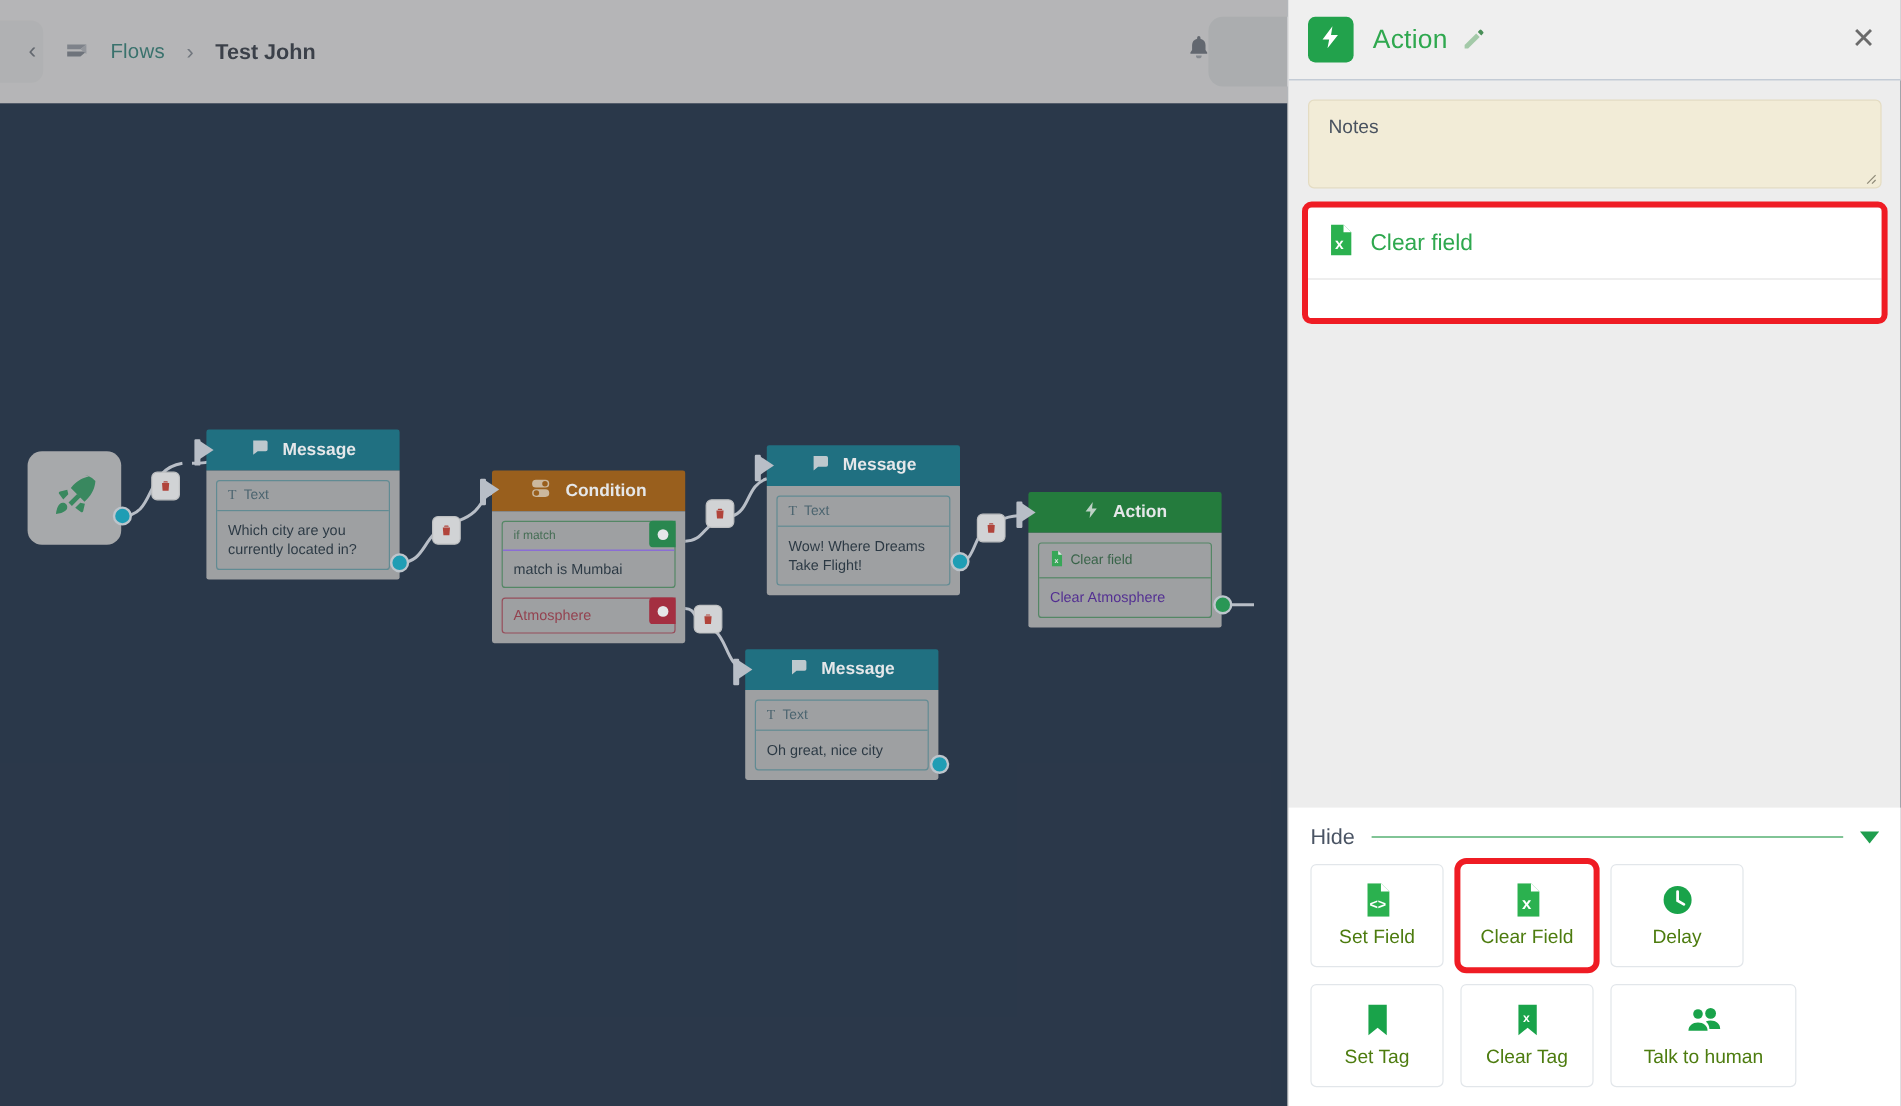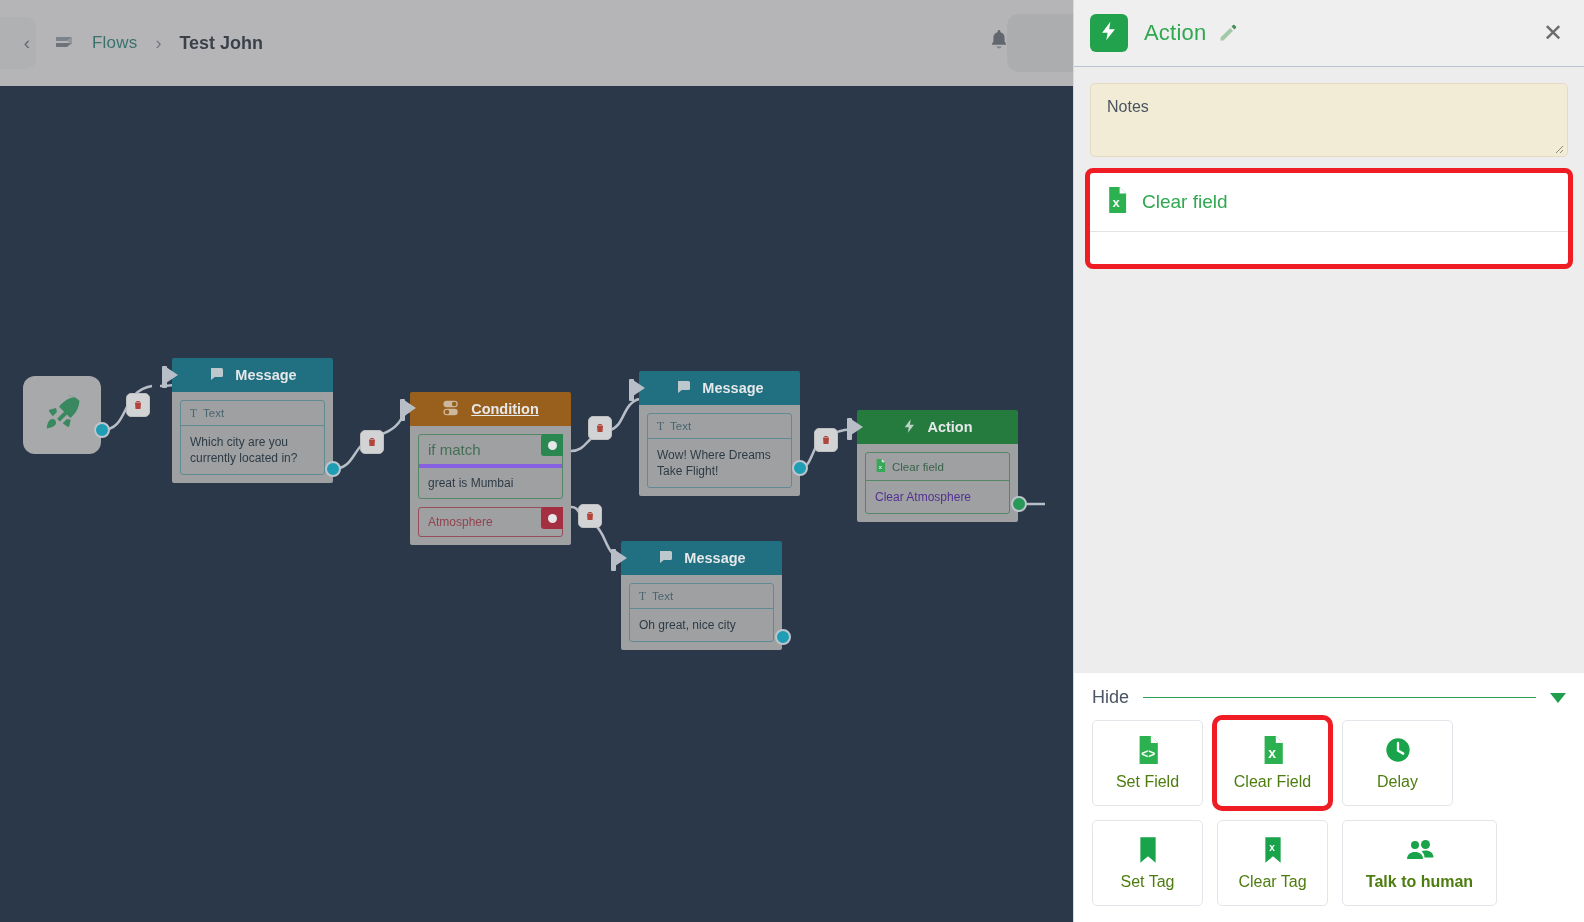--- a/index.html
+++ b/index.html
@@ -79,21 +79,21 @@
     border: 1px solid #5f8f96; border-radius: 3px; background: transparent;
   }
   .field-label {
     font-size: 11.5px; color: #44606b; padding: 6px 9px;
     border-bottom: 1px solid #5f8f96; display: flex; align-items: center; gap: 6px;
   }
   .field-value {
     font-size: 12px; color: #1d2b36; padding: 8px 9px; line-height: 1.35;
   }
   .node-head.message { background: #0f6e80; }
-  .node-head.condition { background: #a35a07; text-decoration: underline; }
+  .node-head.condition { background: #a35a07; }
   .node-head.action { background: #147c2e; }
 
   .port {
     position: absolute; width: 16px; height: 16px; border-radius: 50%;
     background: #0ea5bf; border: 2px solid #cfd6dc;
   }
   .port.out-green { background: #1a9e4b; border-color:#cfd6dc; }
   .arrow-in {
     position: absolute; width: 0; height: 0;
     border-top: 8px solid transparent; border-bottom: 8px solid transparent;
@@ -106,21 +106,21 @@
     position: absolute; width: 24px; height: 24px; border-radius: 5px;
     background: #e7e7e7; border: 1px solid #cfcfcf;
     display: flex; align-items: center; justify-content: center;
   }
 
   
   .cond-row {
     position: relative; border-radius: 3px; margin-bottom: 0;
   }
   .cond-if { border: 1px solid #4f8a5f; }
-  .cond-if .cr-head { font-size: 15px; color:#3c6b4a; padding:6px 9px; border-bottom:4px solid #8b5cf6;}
+  .cond-if .cr-head { font-size: 10px; color:#3c6b4a; padding:6px 9px; border-bottom:1px solid #8b5cf6;}
   .cond-if .cr-val  { font-size: 12px; color:#1d2b36; padding:8px 9px;}
   .cond-else { border: 1px solid #a04452; border-radius:3px; margin-top:8px;}
   .cond-else .cr-head { font-size: 12px; color:#9c3644; padding:7px 9px;}
   .cond-knob {
     position:absolute; right:-1px; top:-1px; width:22px; height:22px;
     border-radius: 3px 0 0 3px;
     display:flex; align-items:center; justify-content:center;
   }
   .cond-knob.green { background:#1a8a44; }
   .cond-knob.red   { background:#b01f32; }
@@ -300,21 +300,21 @@
                 <circle cx="17" cy="6.5" r="3.2" fill="#a35a07"></circle>
               <rect x="2" y="13" width="20" height="9" rx="4.5"></rect>
                 <circle cx="7" cy="17.5" r="3.2" fill="#a35a07"></circle>
             </svg>
           </span>
           <span>Condition</span>
         </div>
         <div class="node-body">
           <div class="cond-row cond-if">
             <div class="cr-head">if match</div>
-            <div class="cr-val">great is Mumbai</div>
+            <div class="cr-val">match is Mumbai</div>
             <div class="cond-knob green">
                 <i></i>
               </div>
           </div>
           <div class="cond-row cond-else">
             <div class="cr-head">Atmosphere</div>
             <div class="cond-knob red">
                 <i></i>
               </div>
           </div>
@@ -545,21 +545,21 @@
         <div class="tile">
           <span class="tile-icon">
             <svg width="22" height="28" viewBox="0 0 16 22">
               <path d="M2 1h12v20l-6-5-6 5z" fill="#19a34a"></path>
               <text x="5" y="12" font-size="8" fill="#ffffff" font-family="Liberation Sans, sans-serif" font-weight="bold">x</text>
             </svg>
           </span>
           <span class="tile-label">Clear Tag</span>
         </div>
 
-        <div class="tile" style="width:155px;font-weight:bold;">
+        <div class="tile" style="width:155px;">
           <span class="tile-icon">
             <svg width="30" height="24" viewBox="0 0 30 24" fill="#19a34a">
               <circle cx="10" cy="7" r="4"></circle>
                 <circle cx="20.5" cy="6.5" r="4.5"></circle>
               <path d="M2 21c0-4.4 3.6-7 8-7s8 2.6 8 7H2z"></path>
               <path d="M16.5 13.2c1.2-.5 2.6-.8 4-.8 4.4 0 8 2.6 8 7h-9c0-2.6-1.2-4.7-3-6.2z"></path>
             </svg>
           </span>
           <span class="tile-label">Talk to human</span>
         </div>

